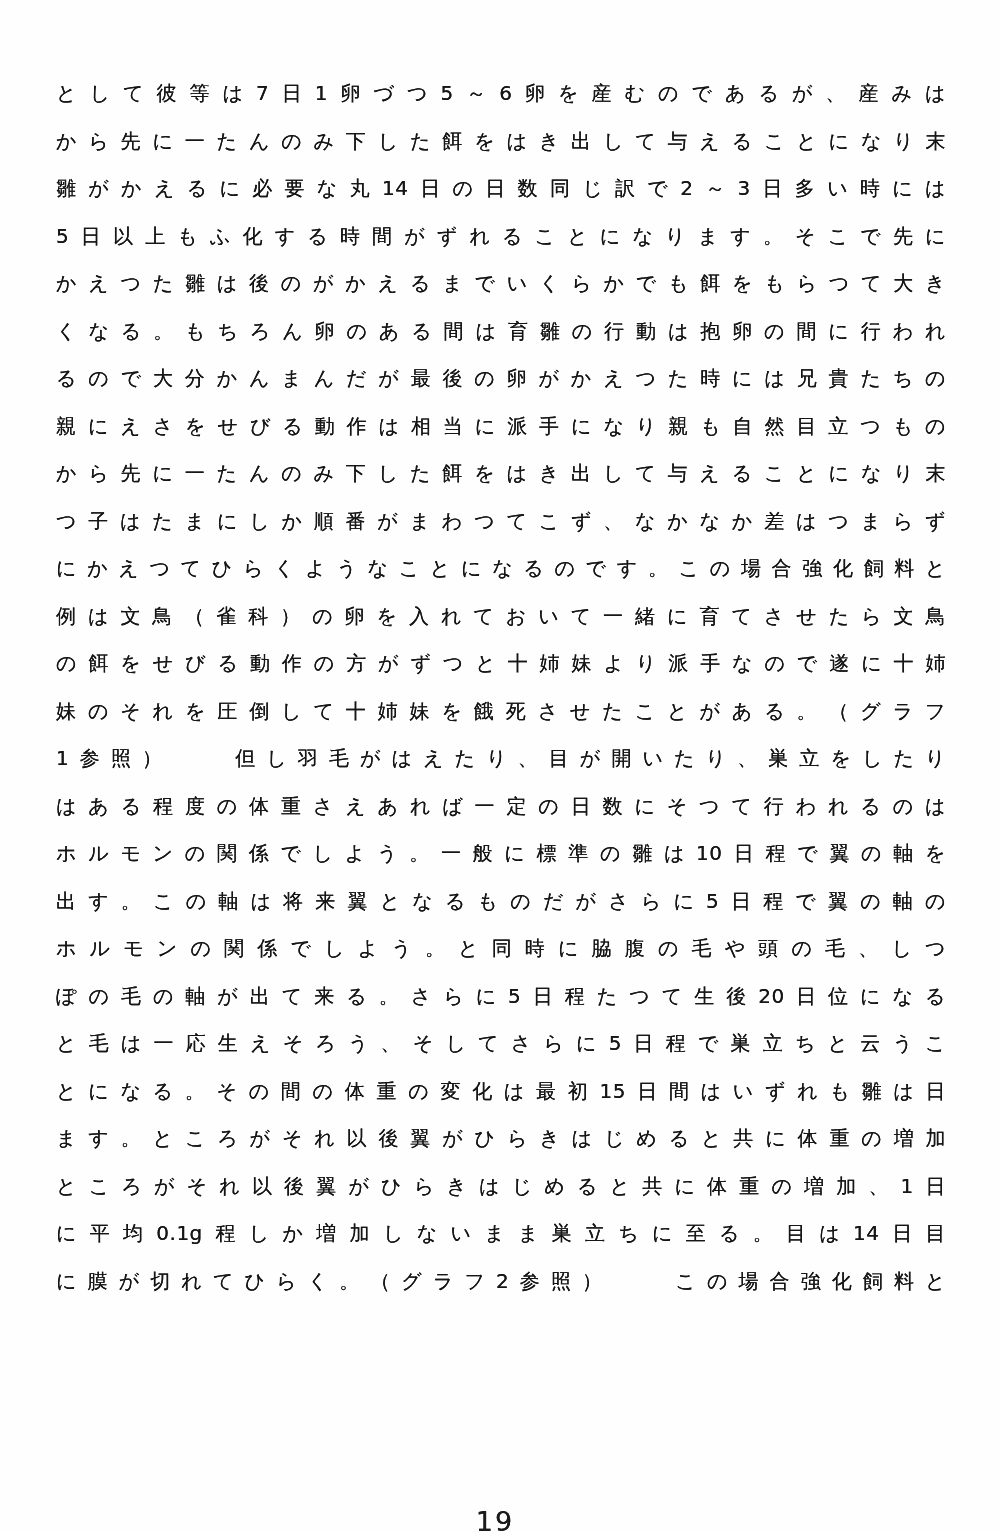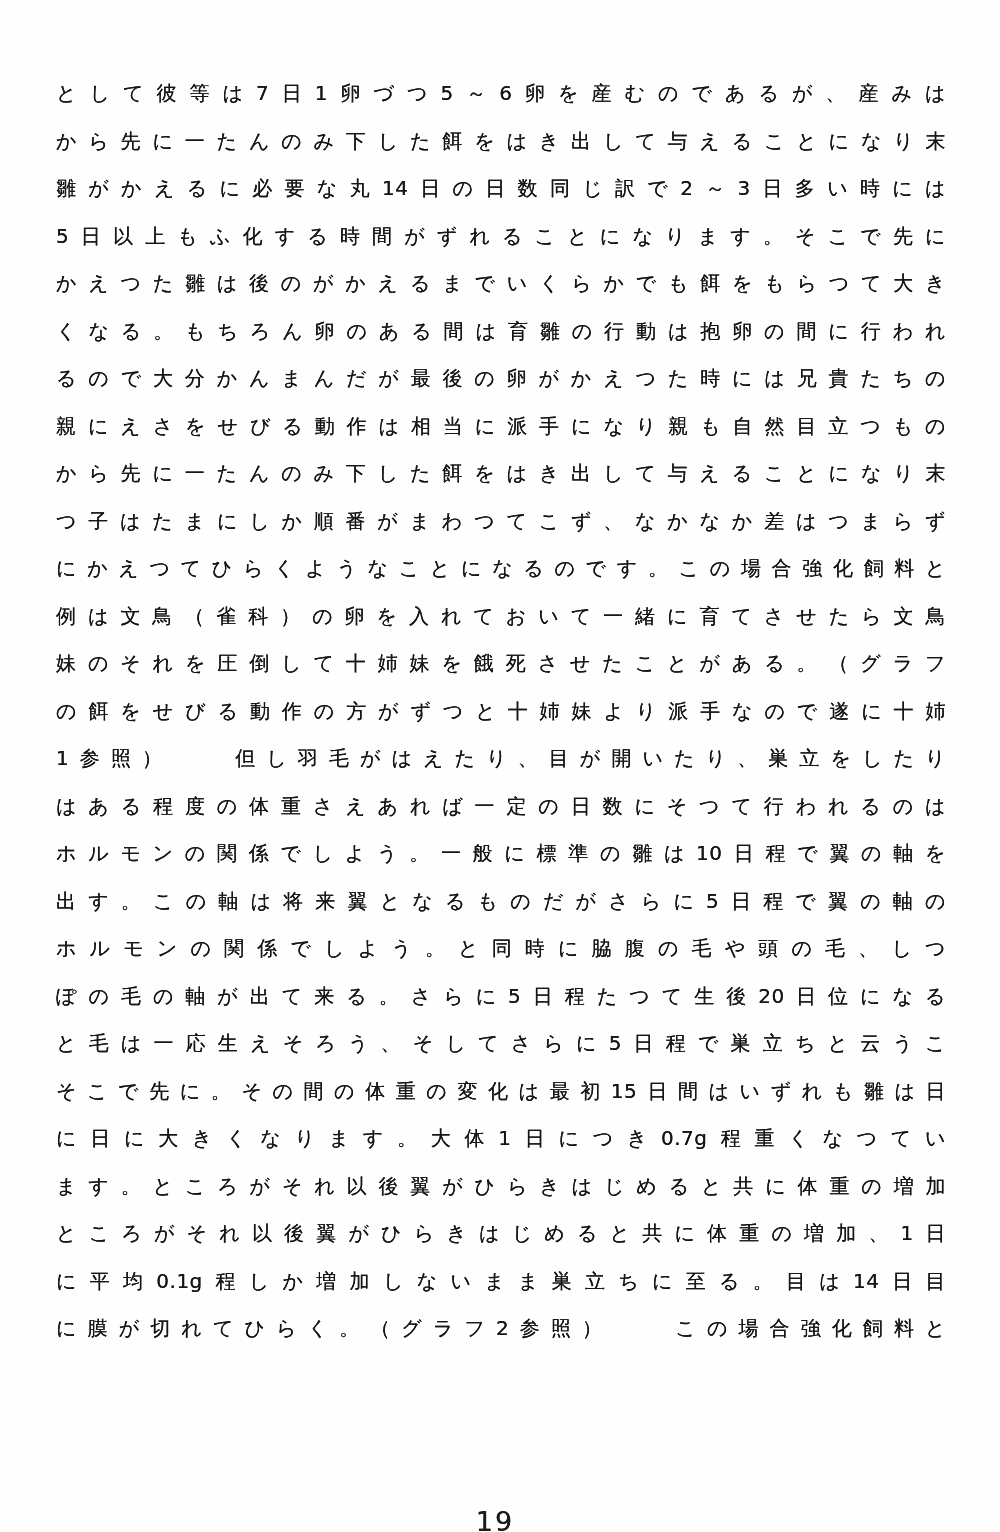--- a/index.html
+++ b/index.html
@@ -60,30 +60,29 @@
       <div class="text-line">雛がかえるに必要な丸14日の日数同じ訳で2～3日多い時には</div>
       <div class="text-line">5日以上もふ化する時間がずれることになります。そこで先に</div>
       <div class="text-line">かえつた雛は後のがかえるまでいくらかでも餌をもらつて大き</div>
       <div class="text-line">くなる。もちろん卵のある間は育雛の行動は抱卵の間に行われ</div>
       <div class="text-line">るので大分かんまんだが最後の卵がかえつた時には兄貴たちの</div>
       <div class="text-line">親にえさをせびる動作は相当に派手になり親も自然目立つもの</div>
       <div class="text-line">から先に一たんのみ下した餌をはき出して与えることになり末</div>
       <div class="text-line">つ子はたまにしか順番がまわつてこず、なかなか差はつまらず</div>
       <div class="text-line">にかえつてひらくようなことになるのです。この場合強化飼料と</div>
       <div class="text-line">例は文鳥（雀科）の卵を入れておいて一緒に育てさせたら文鳥</div>
+      <div class="text-line">の餌をせびる動作の方がずつと十姉妹より派手なので遂に十姉</div>
       <div class="text-line">妹のそれを圧倒して十姉妹を餓死させたことがある。（グラフ</div>
-      <div class="text-line">の餌をせびる動作の方がずつと十姉妹より派手なので遂に十姉</div>
       <div class="text-line">1参照）　　但し羽毛がはえたり、目が開いたり、巣立をしたり</div>
       <div class="text-line">はある程度の体重さえあれば一定の日数にそつて行われるのは</div>
       <div class="text-line">ホルモンの関係でしよう。一般に標準の雛は10日程で翼の軸を</div>
       <div class="text-line">出す。この軸は将来翼となるものだがさらに5日程で翼の軸の</div>
       <div class="text-line">ホルモンの関係でしよう。と同時に脇腹の毛や頭の毛、しつ</div>
       <div class="text-line">ぽの毛の軸が出て来る。さらに5日程たつて生後20日位になる</div>
       <div class="text-line">と毛は一応生えそろう、そしてさらに5日程で巣立ちと云うこ</div>
-      <div class="text-line">そこで先に。その間の体重の変化は最初15日間はいずれも雛は日</div>
-      <div class="text-line">に日に大きくなります。大体1日につき0.7g程重くなつてい</div>
+      <div class="text-line">とになる。その間の体重の変化は最初15日間はいずれも雛は日</div>
       <div class="text-line">ます。ところがそれ以後翼がひらきはじめると共に体重の増加</div>
       <div class="text-line">ところがそれ以後翼がひらきはじめると共に体重の増加、1日</div>
       <div class="text-line">に平均0.1g程しか増加しないまま巣立ちに至る。目は14日目</div>
       <div class="text-line">に膜が切れてひらく。（グラフ2参照）　　この場合強化飼料と</div>
     </div>
   <div class="page-number">19</div>
 </div>
 
 </body></html>

